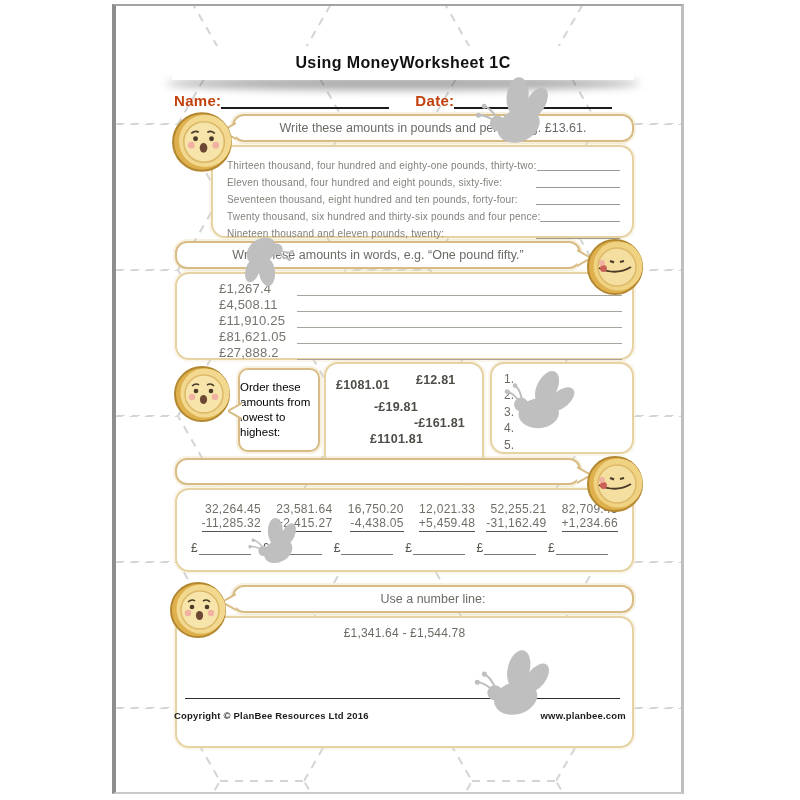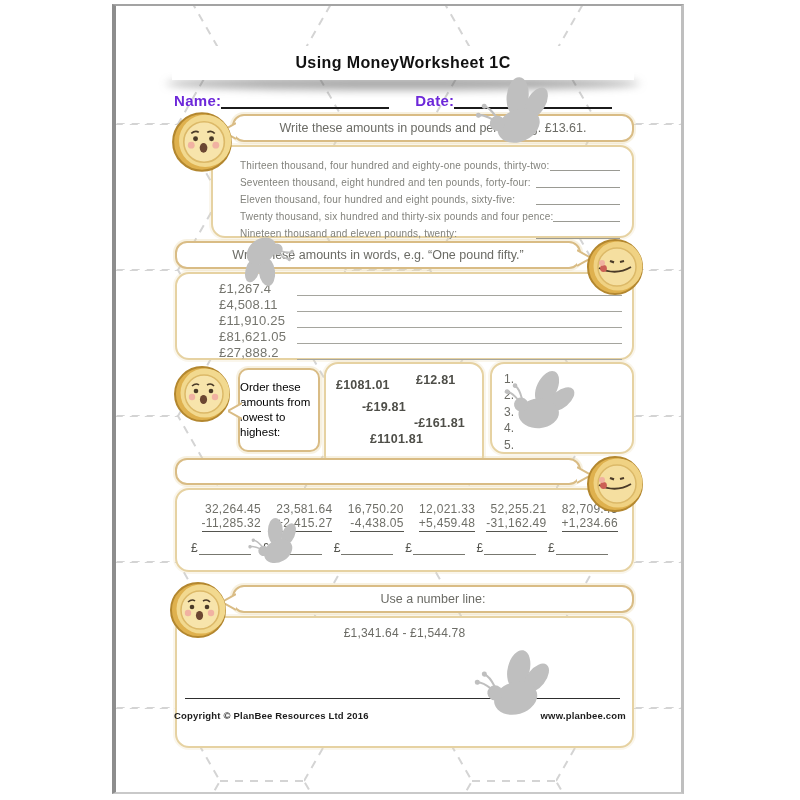--- a/index.html
+++ b/index.html
@@ -9,35 +9,35 @@
         border-top:2px solid #a3a3a3;border-left:4px solid #8d8d8d;
         border-right:3px solid #bfbfbf;border-bottom:2px solid #c9c9c9;}
   .hexbg{position:absolute;left:0;top:0;width:100%;height:100%;z-index:0;}
   
   .titlebar{position:absolute;left:56px;top:40px;width:462px;height:34px;background:#ffffff;
     display:flex;align-items:center;justify-content:center;padding:0 14px;z-index:2;}
   .titlebar span{font-size:16px;font-weight:700;color:#111;letter-spacing:.4px;}
   .swoosh{position:absolute;left:50px;top:71px;width:474px;height:13px;background:rgba(95,95,95,.55);
     filter:blur(4px);border-radius:50%;z-index:1;}
   .namedate{position:absolute;left:58px;top:86px;width:462px;display:flex;align-items:flex-end;z-index:2;}
-  .namedate .lbl{font-size:15px;font-weight:700;color:#6d28d9;letter-spacing:.3px;}
+  .namedate .lbl{font-size:15px;font-weight:700;color:#c2410c;letter-spacing:.3px;}
   .wline{display:inline-block;border-bottom:2px solid #1b1b1b;height:16px;}
   .wline.w-name{width:168px;margin-right:26px;}
   .wline.w-date{width:158px;}
   
   .bubble{position:absolute;background:#fff;border:2px solid #d9bc85;border-radius:12px;z-index:2;
     display:flex;align-items:center;justify-content:center;box-shadow:0 0 0 2px rgba(233,214,170,.35);}
   .bubble .btxt{font-size:12.5px;color:#6b6b65;text-align:center;}
   .secbox{position:absolute;background:#fff;border:2px solid #e6d2a2;border-radius:14px;z-index:2;
     box-shadow:0 0 0 2px rgba(236,220,178,.25);}
   svg.tail{position:absolute;width:14px;height:18px;}
   svg.tail.t-left{left:-12px;top:6px;}
   svg.tail.t-right{right:-12px;top:6px;}
   
-  .q-rows{padding:7px 12px 0 27px;}
+  .q-rows{padding:7px 12px 0 14px;}
   .q-row{display:flex;align-items:flex-end;height:17px;}
   .q-row .qt{flex:1;font-size:10px;color:#82827c;white-space:nowrap;letter-spacing:.2px;}
   .q-row .qblank{width:84px;border-bottom:1px solid #9a9a93;height:12px;}
   
   .a-rows{padding:6px 10px 0 10px;}
   .a-row{display:flex;align-items:flex-end;height:16px;}
   .a-row .amt{width:78px;font-size:13px;color:#75756e;letter-spacing:.2px;margin-left:32px;}
   .a-row .aline{flex:1;border-bottom:1px solid #a5a59e;height:12px;}
   
   .prompt-bubble{position:absolute;background:#fff;border:2px solid #d9bc85;border-radius:10px;z-index:2;
@@ -96,25 +96,25 @@
         </svg>
       <span class="btxt">Write these amounts in pounds and pence, e.g. £13.61.</span>
     </div>
     <div class="secbox" style="left:95px;top:139px;width:423px;height:93px;">
       <div class="q-rows">
         <div class="q-row">
             <span class="qt">Thirteen thousand, four hundred and eighty-one pounds, thirty-two:</span>
             <span class="qblank"></span>
           </div>
         <div class="q-row">
+            <span class="qt">Eleven thousand, four hundred and eight pounds, sixty-five:</span>
+            <span class="qblank"></span>
+          </div>
+        <div class="q-row">
             <span class="qt">Seventeen thousand, eight hundred and ten pounds, forty-four:</span>
-            <span class="qblank"></span>
-          </div>
-        <div class="q-row">
-            <span class="qt">Eleven thousand, four hundred and eight pounds, sixty-five:</span>
             <span class="qblank"></span>
           </div>
         <div class="q-row">
             <span class="qt">Twenty thousand, six hundred and thirty-six pounds and four pence:</span>
             <span class="qblank"></span>
           </div>
         <div class="q-row">
             <span class="qt">Nineteen thousand and eleven pounds, twenty:</span>
             <span class="qblank"></span>
           </div>
@@ -154,21 +154,21 @@
 
     <div class="prompt-bubble" style="left:122px;top:362px;width:82px;height:84px;">
       <svg class="tail t-left" style="top:32px;" viewBox="0 0 14 18">
           <path d="M14,1 L0,9 L14,17" fill="#ffffff" stroke="#d9bc85" stroke-width="2"></path>
         </svg>
       <span class="btxt">Order these amounts from lowest to highest:</span>
     </div>
     <div class="secbox scatter" style="left:208px;top:356px;width:160px;height:108px;">
       <span style="left:10px;top:14px;">£1081.01</span>
       <span style="left:90px;top:9px;">£12.81</span>
-      <span style="left:36px;top:36px;">-£19.81</span>
+      <span style="left:48px;top:36px;">-£19.81</span>
       <span style="left:88px;top:52px;">-£161.81</span>
       <span style="left:44px;top:68px;">£1101.81</span>
     </div>
     <div class="secbox" style="left:374px;top:356px;width:144px;height:92px;">
       <div class="ranks">
         <div>1.</div>
         <div>2.</div>
         <div>3.</div>
         <div>4.</div>
         <div>5.</div>

